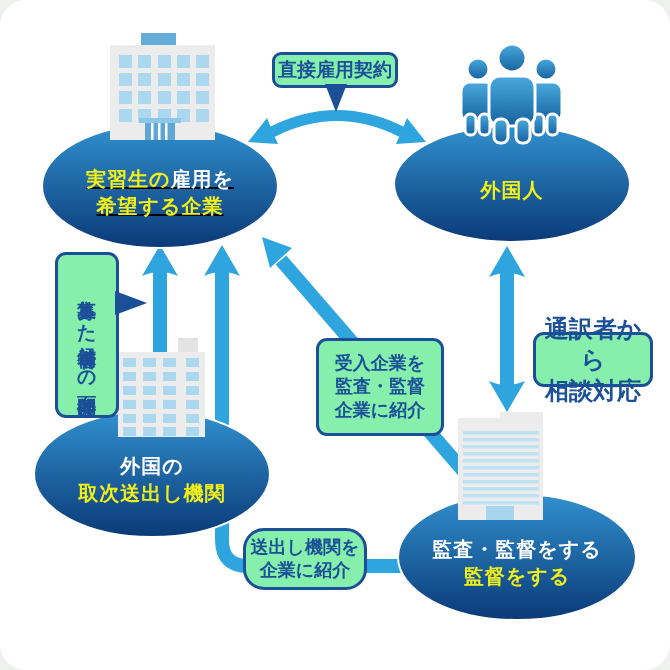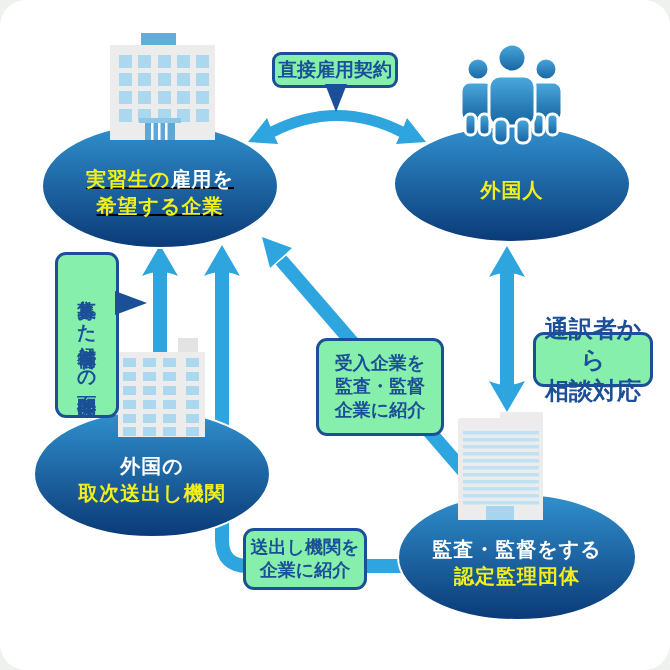--- a/index.html
+++ b/index.html
@@ -66,21 +66,21 @@
     line-height:1.45;
     letter-spacing:1px;
   }
   .pointer-right{
     position:absolute;left:115px;top:291px;width:0;height:0;
     border-top:12px solid transparent;border-bottom:12px solid transparent;
     border-left:32px solid var(--navy);z-index:4;
   }
   #bubble-audit{left:316px;top:330px;width:128px;height:98px;font-size:18px;margin-top:8px;}
   #bubble-interpreter{left:533px;top:332px;width:120px;height:55px;font-size:24px;}
-  #bubble-introduce{left:243px;top:528px;width:124px;height:62px;font-size:18px;}
+  #bubble-introduce{left:243px;top:528px;width:124px;height:62px;font-size:18px;border-radius:21px;}
 </style>
 </head>
 <body>
 
 <div class="stage">
 
   <svg class="layer" width="670" height="670" viewBox="0 0 670 670">
     <defs>
       <linearGradient id="eg" x1="0" y1="0" x2="0" y2="1">
         <stop offset="0" stop-color="#3190ce"></stop>
@@ -244,21 +244,21 @@
     <div class="yellow">外国人</div>
   </div>
 
   <div class="node-label" id="label-sending">
     <div class="white">外国の</div>
     <div class="yellow">取次送出し機関</div>
   </div>
 
   <div class="node-label" id="label-supervising">
     <div class="white">監査・監督をする</div>
-    <div class="yellow">認定監理団体</div>
+    <div class="yellow">監督をする</div>
   </div>
 
   <div class="bubble" id="bubble-contract">
     <span>直接雇用契約</span>
   </div>
   <div class="pointer-down"></div>
 
   <div class="bubble" id="bubble-interview">
     <span class="v-text">募集した候補者との面接開催</span>
   </div>

